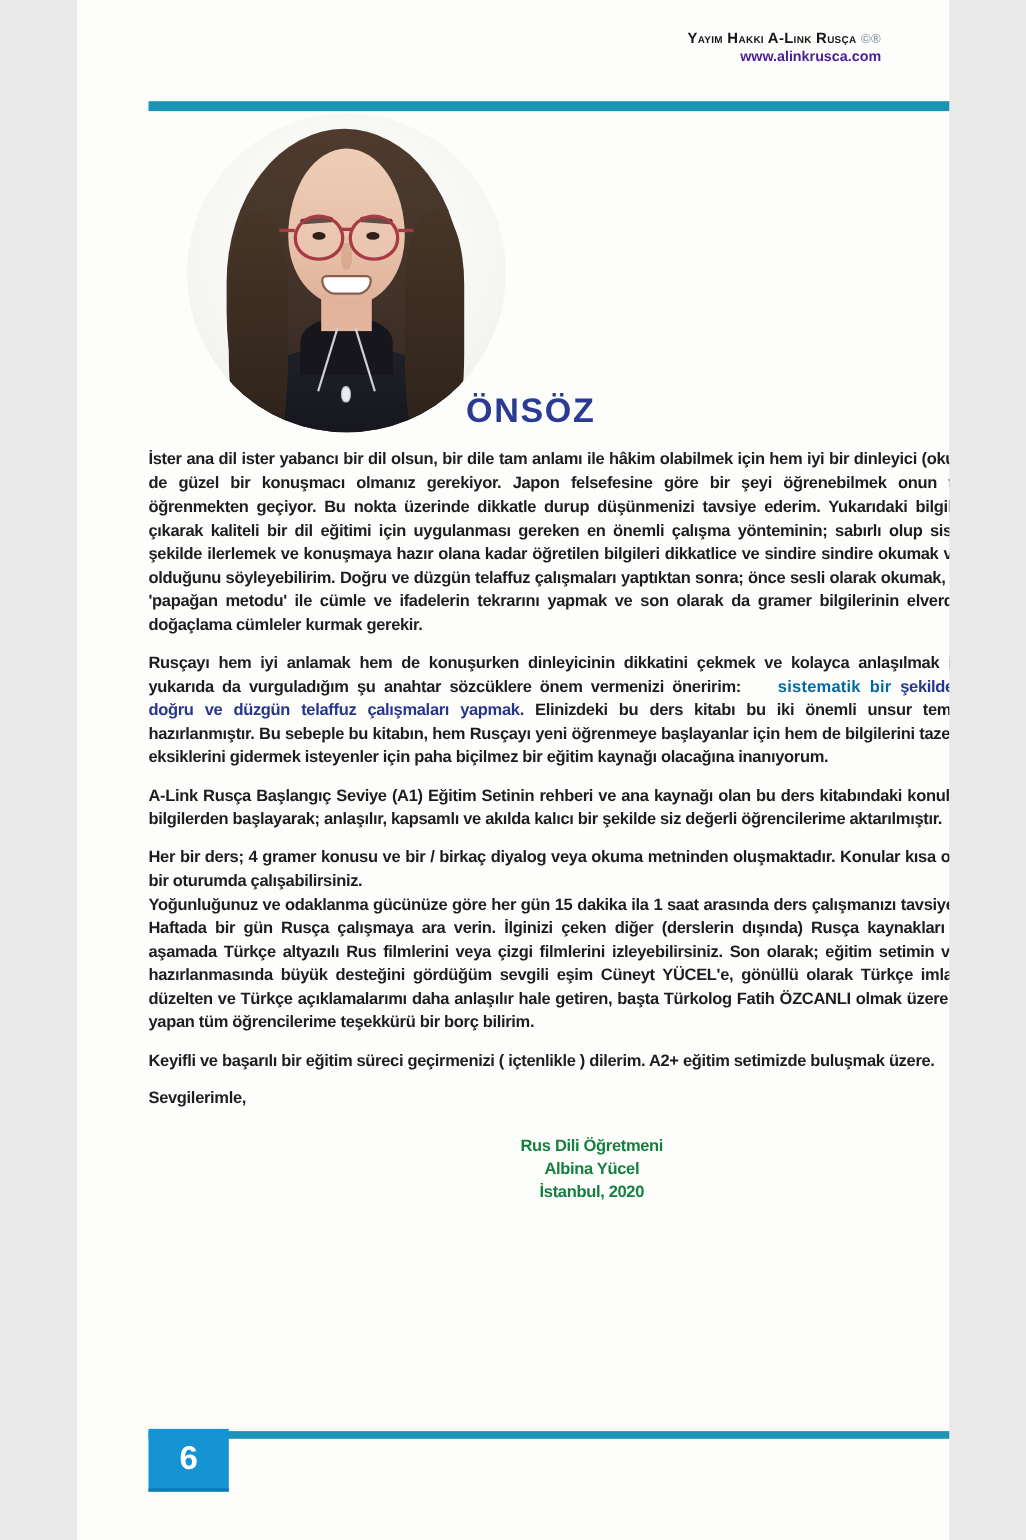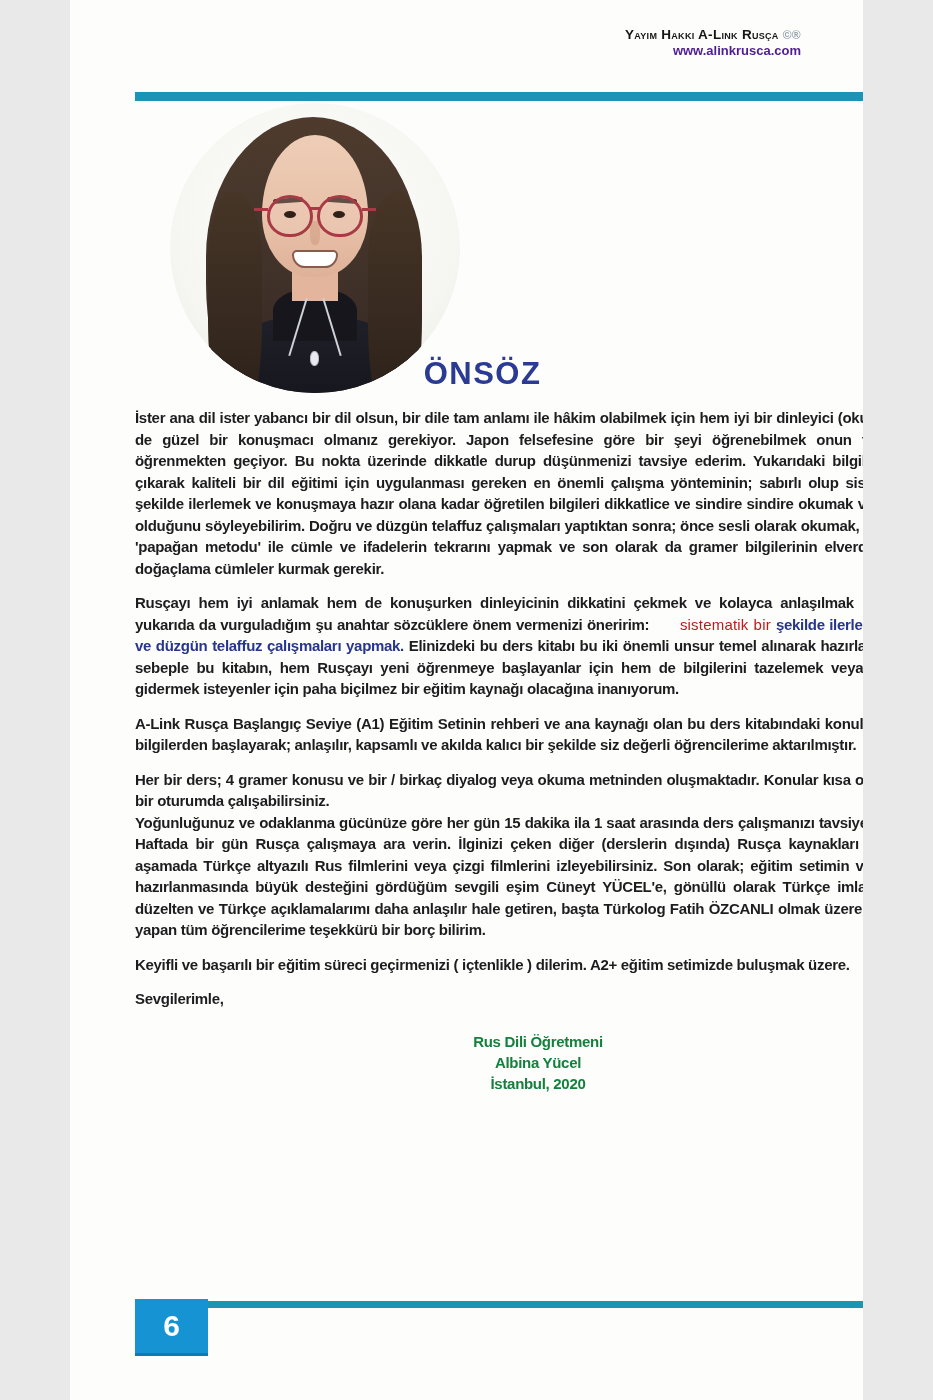--- a/index.html
+++ b/index.html
@@ -65,21 +65,21 @@
   
   .title{position:absolute;top:356px;left:0;width:100%;text-align:center;
          color:#2b3a92;font-size:31px;font-weight:bold;letter-spacing:1.5px;padding-left:16px;}
 
   
   .body-text{position:absolute;left:65px;top:407px;width:806px;
              font-size:15px;font-weight:bold;line-height:21.5px;letter-spacing:-.3px;
              text-align:justify;color:#1d1d1f;}
   .para{margin:0 0 13px 0;}
   .para.tight{margin-bottom:0;}
-  .key-light{color:#b91c1c;font-weight:normal;letter-spacing:.2px;margin-left:26px;}
+  .key-light{color:#0369a1;font-weight:bold;letter-spacing:.2px;margin-left:26px;}
   .key-bold{color:#27358c;}
   .closing{margin:13px 0 21px 0;text-align:left;}
   .signature{text-align:center;color:#15803d;}
   .signature div{line-height:21px;}
 
   
   .page-badge{position:absolute;left:65px;top:1299px;width:73px;height:57px;background:#1593d3;
               display:flex;align-items:center;justify-content:center;
               color:#fff;font-size:30px;font-weight:bold;border-bottom:3px solid #0d7ab3;box-sizing:border-box;}
 </style>

